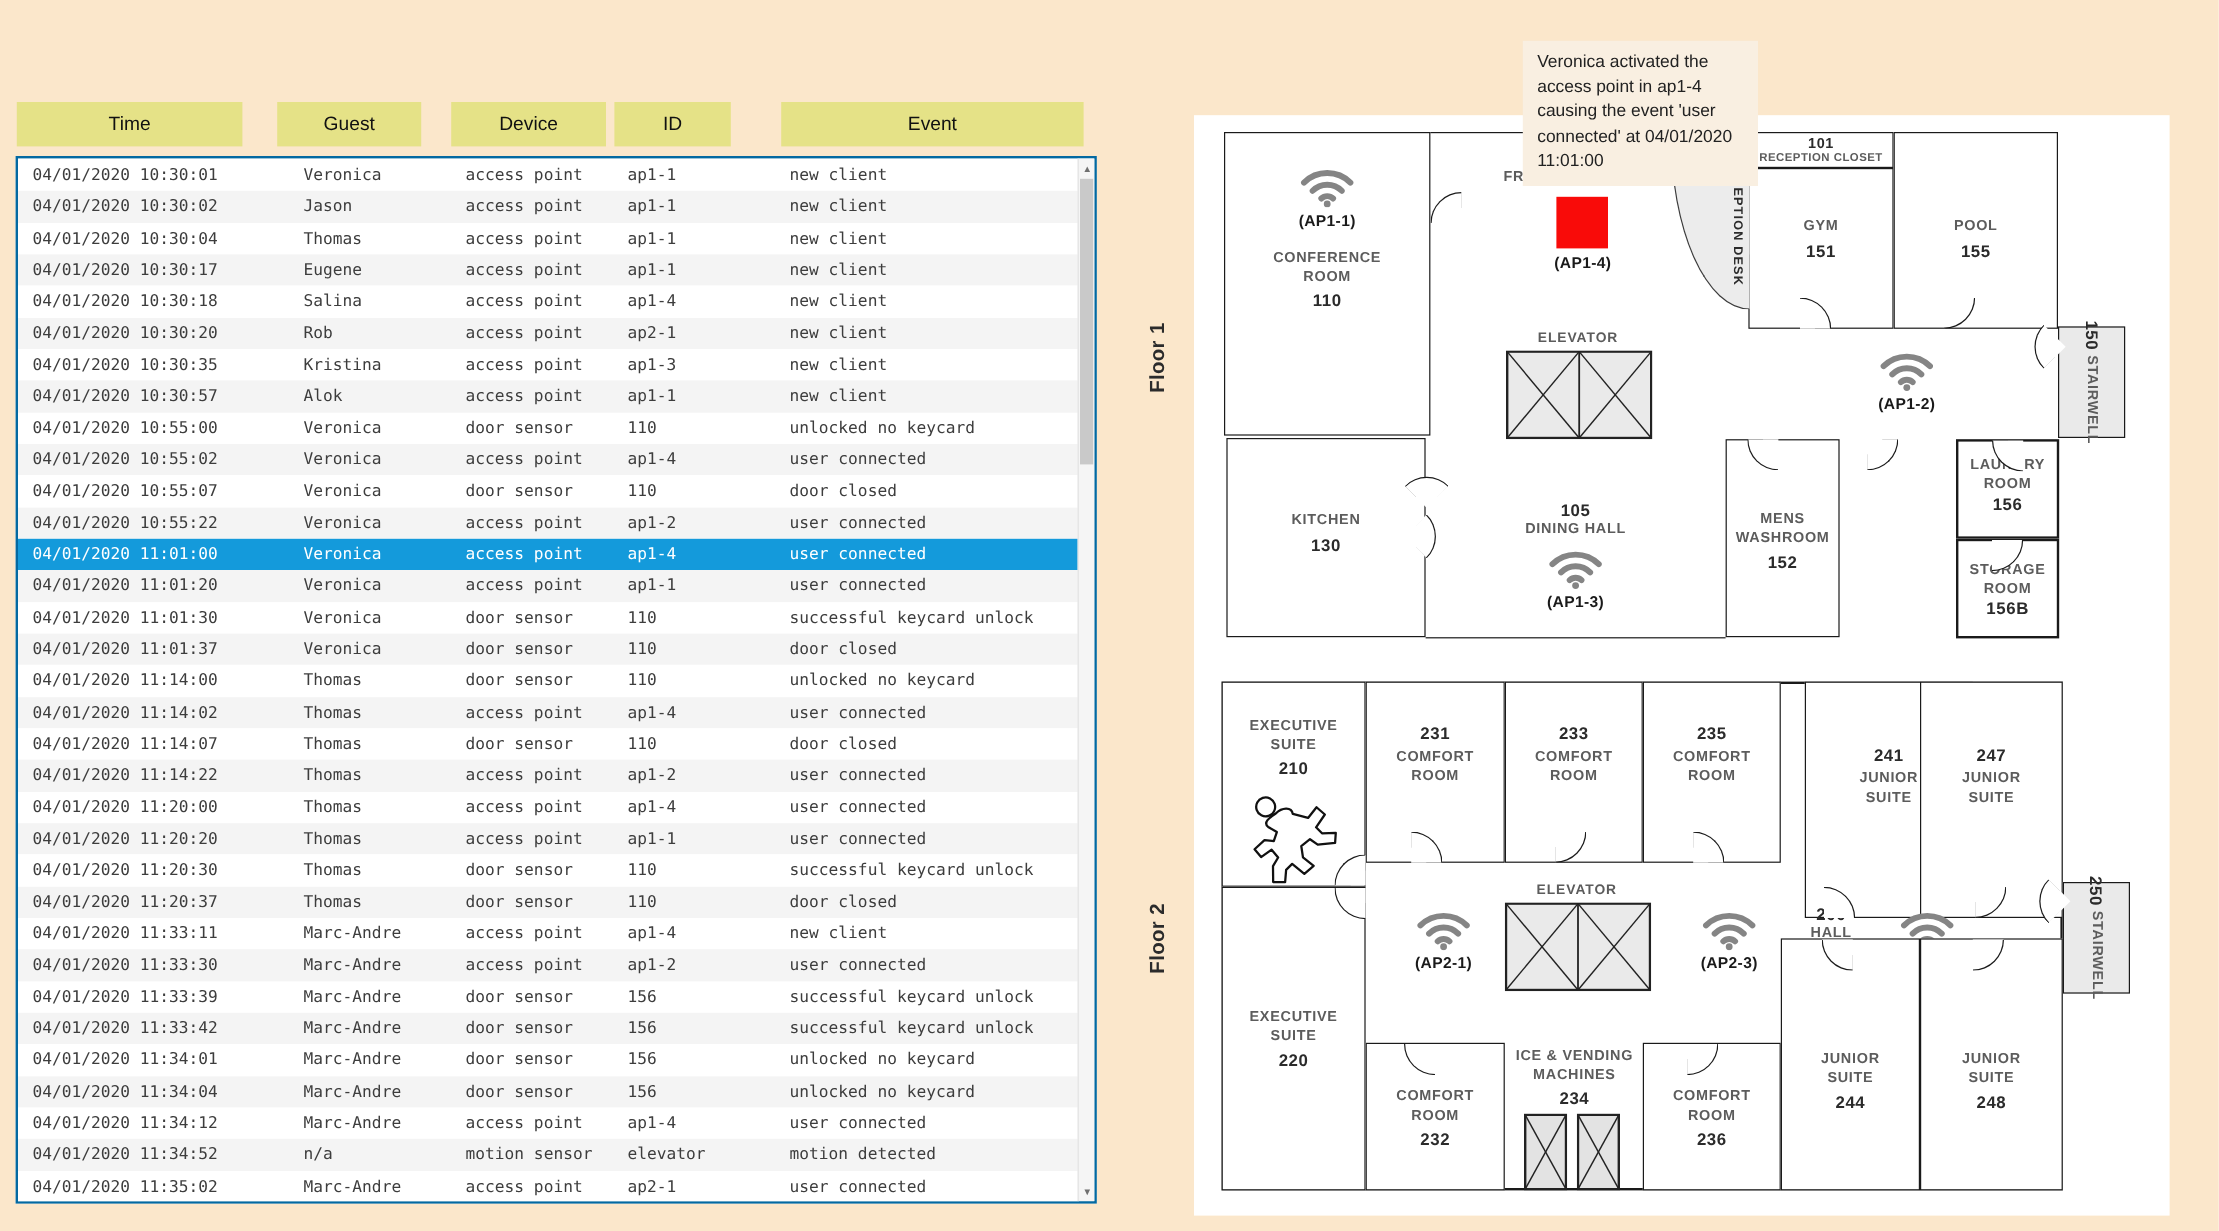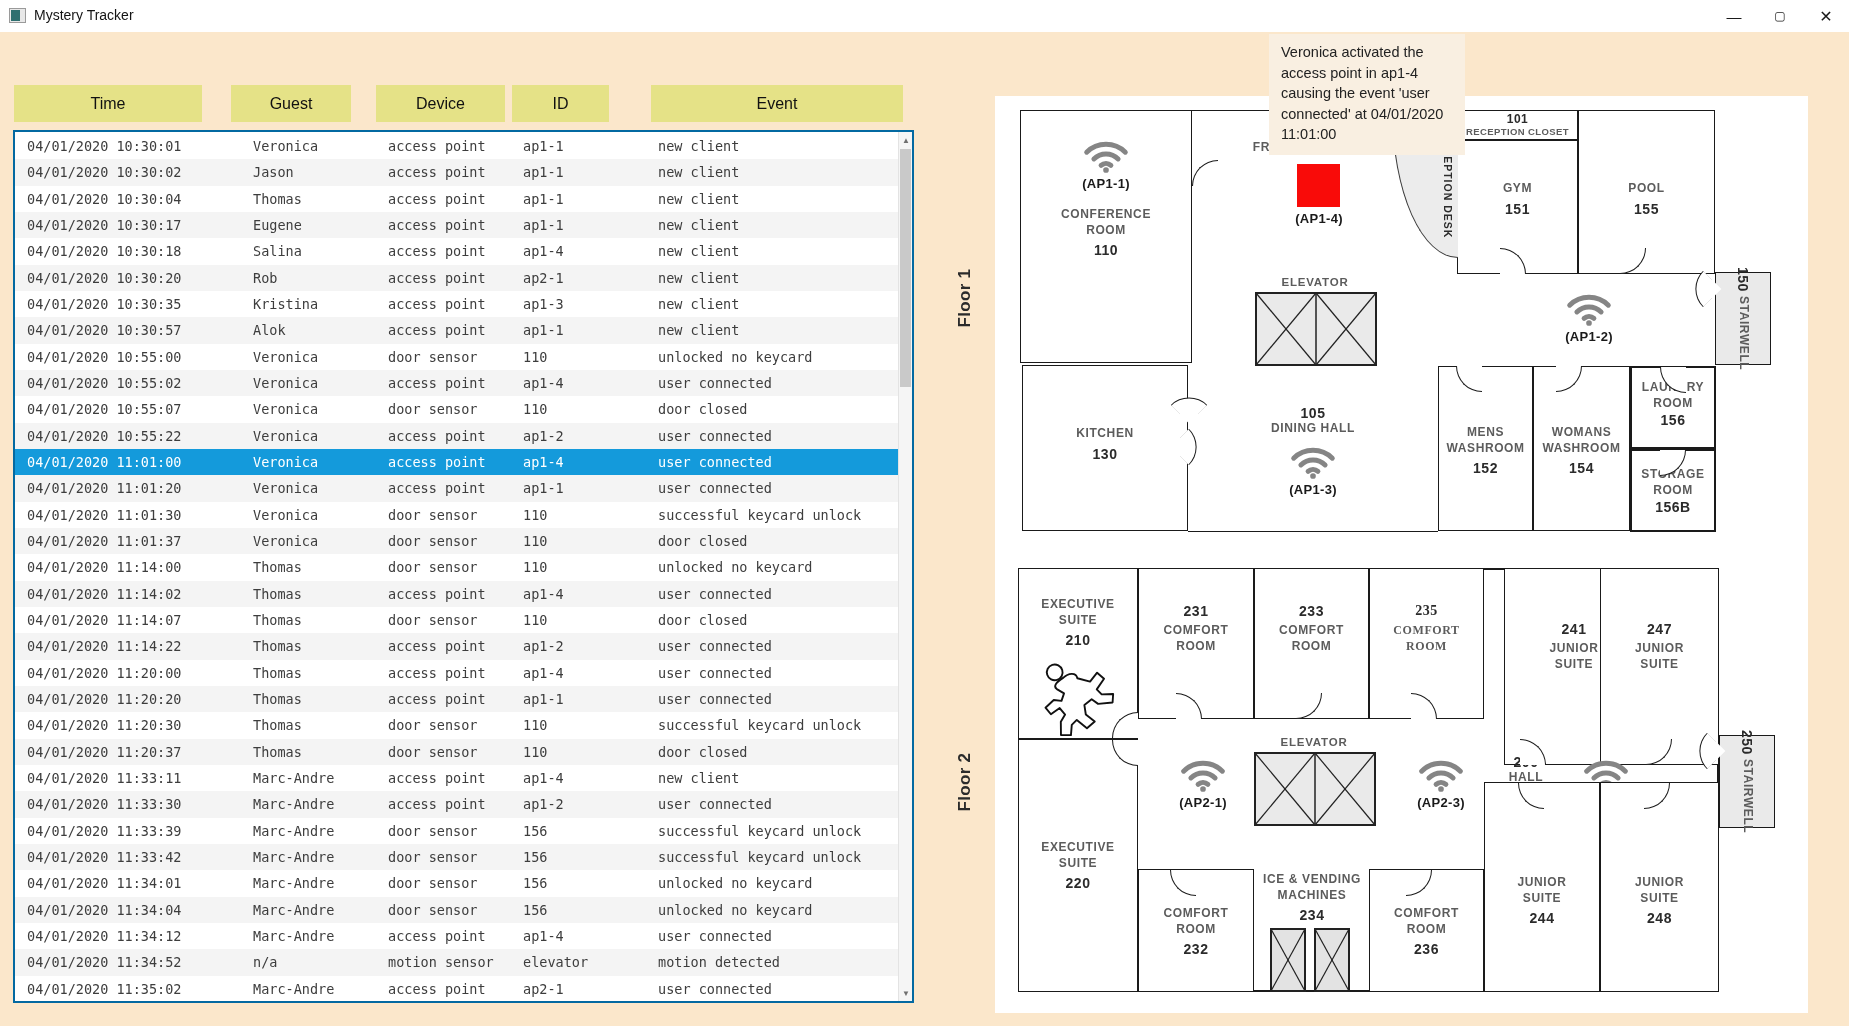--- a/index.html
+++ b/index.html
@@ -68,27 +68,20 @@
   .door { position:absolute; width:26px; height:26px; background:#fff; border-left:1.6px solid #1a1a1a; border-bottom:1.6px solid #1a1a1a; border-radius:0 0 0 100%; z-index:3; }
   .desk { position:absolute; left:384px; top:3px; width:66px; height:147px; background:#ECECEC; border:1.2px solid #3a3a3a; border-top:none; border-right:none; border-radius:0 0 0 100%; z-index:2; }
   .desk .vtext { position:absolute; right:4px; top:4px; height:140px; font-size:10.5px; font-weight:600; color:#2b2b2b; letter-spacing:1px; }
   .svg-abs { position:absolute; }
 </style>
 </head>
 <body>
 
 <div id="app">
 
-  <div class="titlebar">
-    <div class="app-icon"></div>
-    <div class="app-title">Mystery Tracker</div>
-    <div class="win-btn win-min">—</div>
-    <div class="win-btn win-max">▢</div>
-    <div class="win-btn win-close">✕</div>
-  </div>
 
   <div class="hbtn" style="left:14px;width:188px;top:85px;">Time</div>
   <div class="hbtn" style="left:231px;width:120px;top:85px;">Guest</div>
   <div class="hbtn" style="left:376px;width:129px;top:85px;">Device</div>
   <div class="hbtn" style="left:512px;width:97px;top:85px;">ID</div>
   <div class="hbtn" style="left:651px;width:252px;top:85px;">Event</div>
 
   <div class="etable">
     <div class="trows">
         <div class="trow">
@@ -420,21 +413,21 @@
     </svg>
 
     <div class="room" style="left:14px;top:257px;width:166px;height:166px;padding-top:60px;">
       <span class="rname">KITCHEN</span>
       <span class="rnum">130</span>
     </div>
     <div class="door" style="left:168px;top:284px;transform:rotate(135deg);"></div>
     <div class="door" style="left:168px;top:326px;transform:rotate(225deg);"></div>
 
     <div class="openlabel" style="left:250px;top:297px;width:110px;">
-      <span class="rnum" style="margin-top:0;">105</span>
+      <span class="rnum" style="margin-top:12px;">105</span>
       <span class="rname">DINING HALL</span>
       <span class="ap-block" style="position:static;margin-top:6px;">
         <span class="wifi-glyph">
             <svg viewBox="0 0 24 19">
               <g fill="none" stroke="#858585" stroke-width="2.6" stroke-linecap="round">
                 <path d="M1.8,8 A14.5,14.5 0 0 1 22.2,8"></path>
                 <path d="M5.6,11.6 A9,9 0 0 1 18.4,11.6"></path>
                 <path d="M9.4,15 A3.8,3.8 0 0 1 14.6,15"></path>
               </g>
               <circle cx="12" cy="17.4" r="1.5" fill="#858585"></circle>
@@ -443,24 +436,20 @@
         <span class="ap-label">(AP1-3)</span>
       </span>
     </div>
 
     <div class="room" style="left:430px;top:258px;width:95px;height:165px;padding-top:58px;">
       <span class="rname" style="width:78px;">MENS WASHROOM</span>
       <span class="rnum">152</span>
     </div>
     <div class="door" style="left:448px;top:258px;transform:rotate(0deg);"></div>
 
-    <div class="room" style="left:525px;top:258px;width:97px;height:165px;padding-top:58px;">
-      <span class="rname" style="width:80px;">WOMANS WASHROOM</span>
-      <span class="rnum">154</span>
-    </div>
     <div class="door" style="left:548px;top:258px;transform:rotate(-90deg);"></div>
 
     <div class="room" style="left:622px;top:258px;width:86px;height:83px;padding-top:12px;border-width:2px;">
       <span class="rname" style="width:70px;">LAUNDRY ROOM</span>
       <span class="rnum" style="margin-top:1px;">156</span>
     </div>
     <div class="door" style="left:652px;top:259px;transform:rotate(0deg);"></div>
 
     <div class="room" style="left:622px;top:341px;width:86px;height:83px;padding-top:16px;border-width:2px;">
       <span class="rname" style="width:70px;">STORAGE ROOM</span>
@@ -496,21 +485,21 @@
       <span class="rname" style="width:78px;">COMFORT ROOM</span>
     </div>
     <div class="door" style="left:168px;top:133px;transform:rotate(180deg);"></div>
 
     <div class="room" style="left:246px;top:8px;width:115px;height:151px;padding-top:34px;">
       <span class="rnum" style="margin:0 0 4px 0;">233</span>
       <span class="rname" style="width:78px;">COMFORT ROOM</span>
     </div>
     <div class="door" style="left:288px;top:133px;transform:rotate(-90deg);"></div>
 
-    <div class="room" style="left:361px;top:8px;width:115px;height:151px;padding-top:34px;font-family:Liberation Serif, serif;">
+    <div class="room" style="left:361px;top:8px;width:115px;height:151px;padding-top:34px;">
       <span class="rnum" style="margin:0 0 4px 0;">235</span>
       <span class="rname" style="width:78px;">COMFORT ROOM</span>
     </div>
     <div class="door" style="left:403px;top:133px;transform:rotate(180deg);"></div>
 
     <div class="room" style="left:476px;top:8px;width:140px;height:197px;padding-top:52px;margin-left:20px;">
       <span class="rnum" style="margin:0 0 4px 0;">241</span>
       <span class="rname" style="width:60px;">JUNIOR SUITE</span>
     </div>
     <div class="door" style="left:512px;top:179px;transform:rotate(180deg);"></div>

